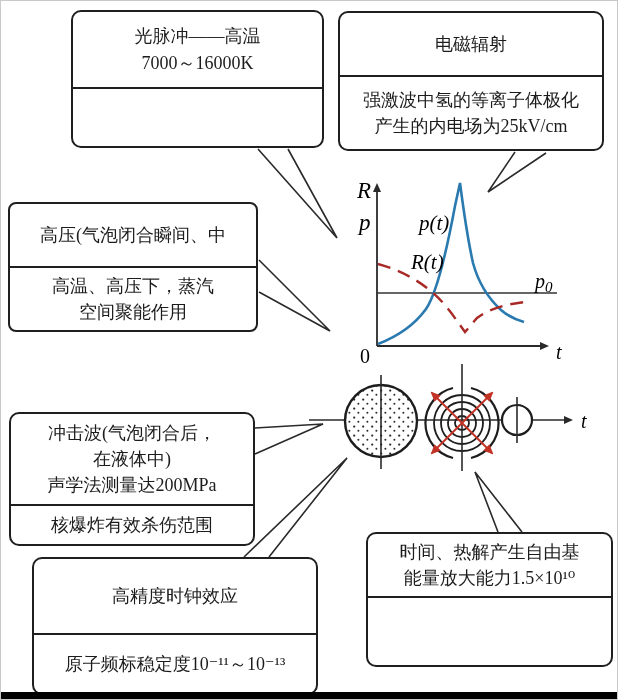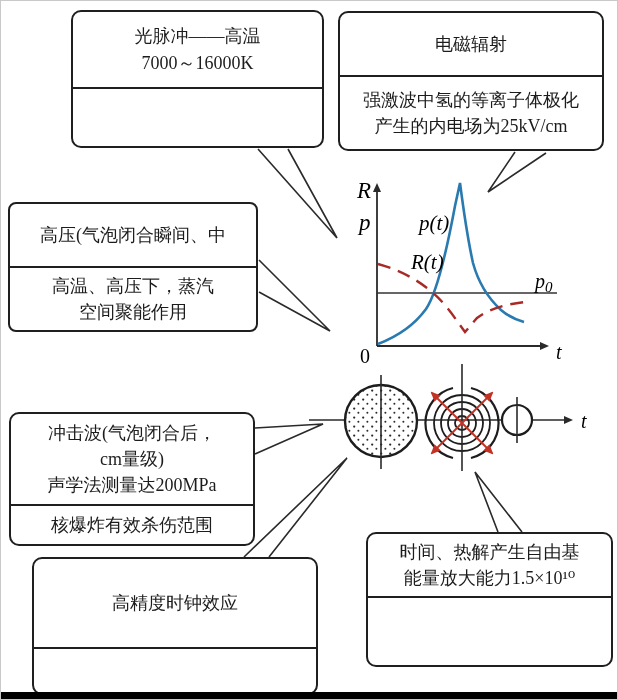--- a/index.html
+++ b/index.html
@@ -118,35 +118,38 @@
     </div>
     <div class="sec sec-bottom">
       <div class="line">高温、高压下，蒸汽</div>
       <div class="line">空间聚能作用</div>
     </div>
   </div>
 
   <div class="box" style="left:8px;top:378px;width:246px;height:134px;margin-top:33px;">
     <div class="sec sec-top" style="height:92px;">
       <div class="line">冲击波(气泡闭合后，</div>
-      <div class="line">cm量级)</div>
+      <div class="line">在液体中)</div>
       <div class="line">声学法测量达200MPa</div>
     </div>
     <div class="sec sec-bottom">
       <div class="line">核爆炸有效杀伤范围</div>
     </div>
   </div>
 
   <div class="box" style="left:365px;top:531px;width:247px;height:135px;">
     <div class="sec sec-top" style="height:64px;">
       <div class="line">时间、热解产生自由基</div>
       <div class="line">能量放大能力1.5×10¹⁰</div>
     </div>
   </div>
 
   <div class="box" style="left:31px;top:556px;width:286px;height:138px;">
-    <div class="sec sec-top" style="height:90px;">
+    <div class="sec sec-top" style="height:76px;">
       <div class="line">高精度时钟效应</div>
+    </div>
+    <div class="sec sec-bottom">
+      <div class="line">原子频标稳定度10⁻¹¹～10⁻¹³</div>
     </div>
   </div>
 
   <div id="bottom-bar"></div>
 </div>
 
 </body></html>

